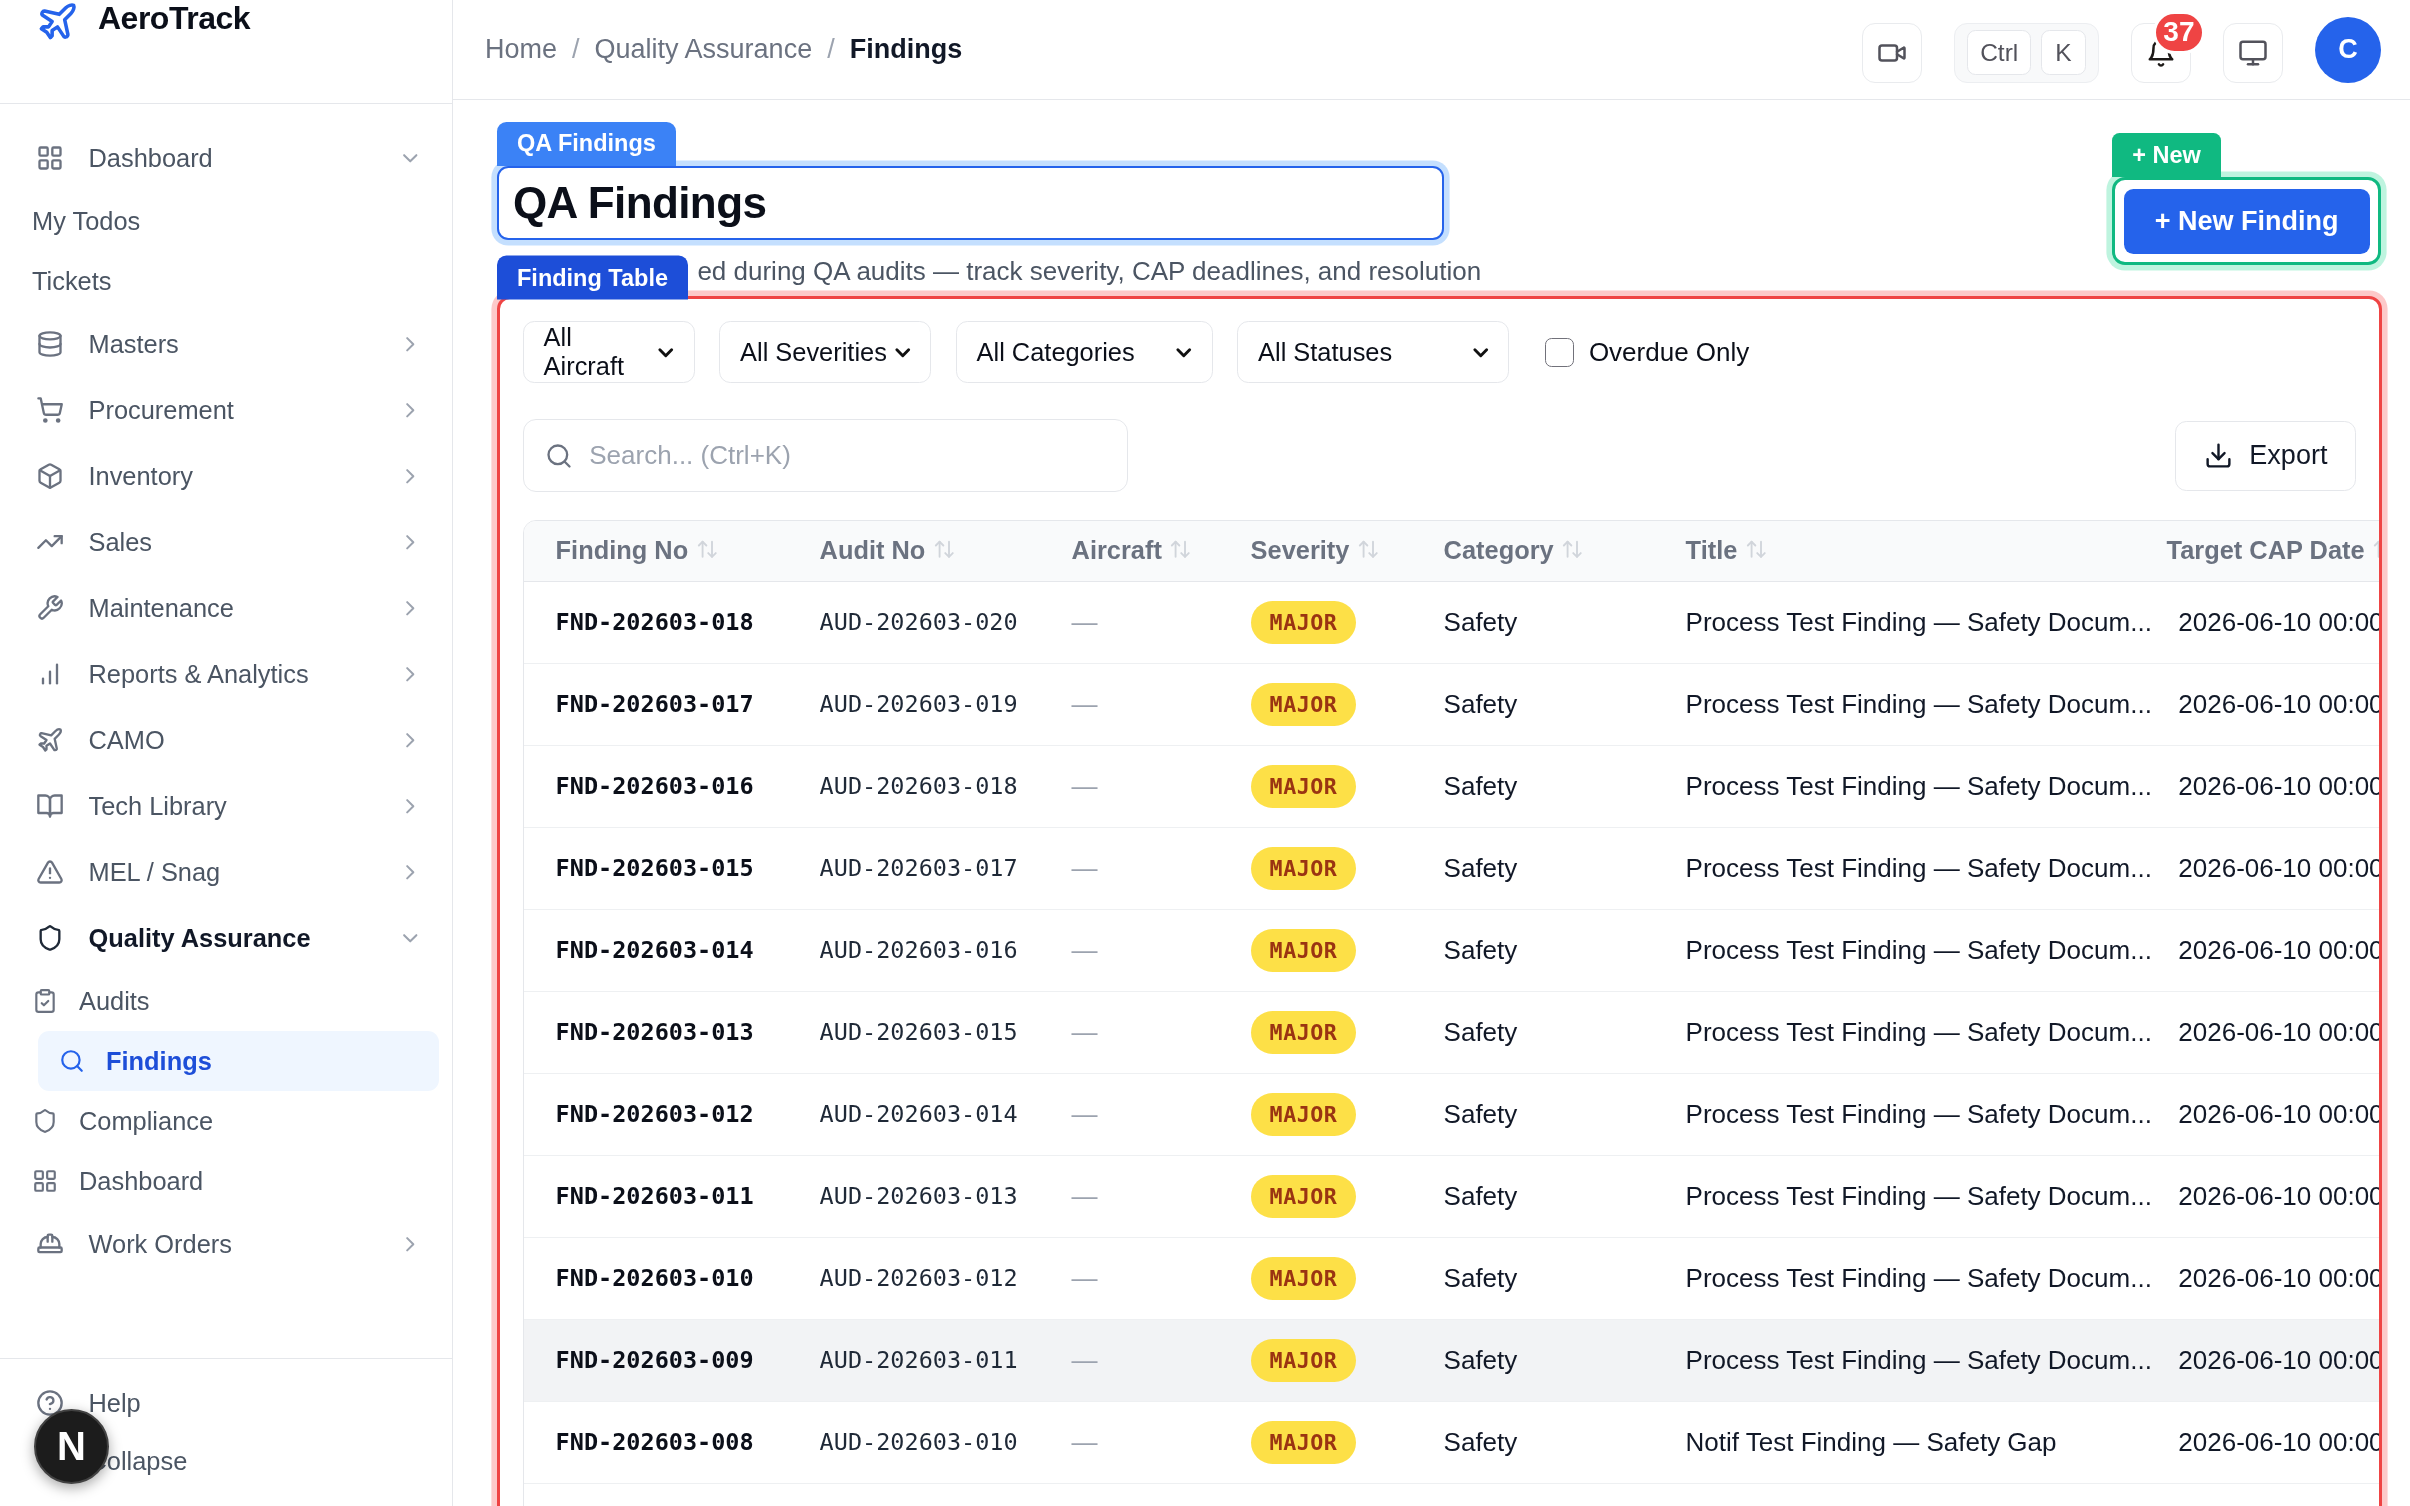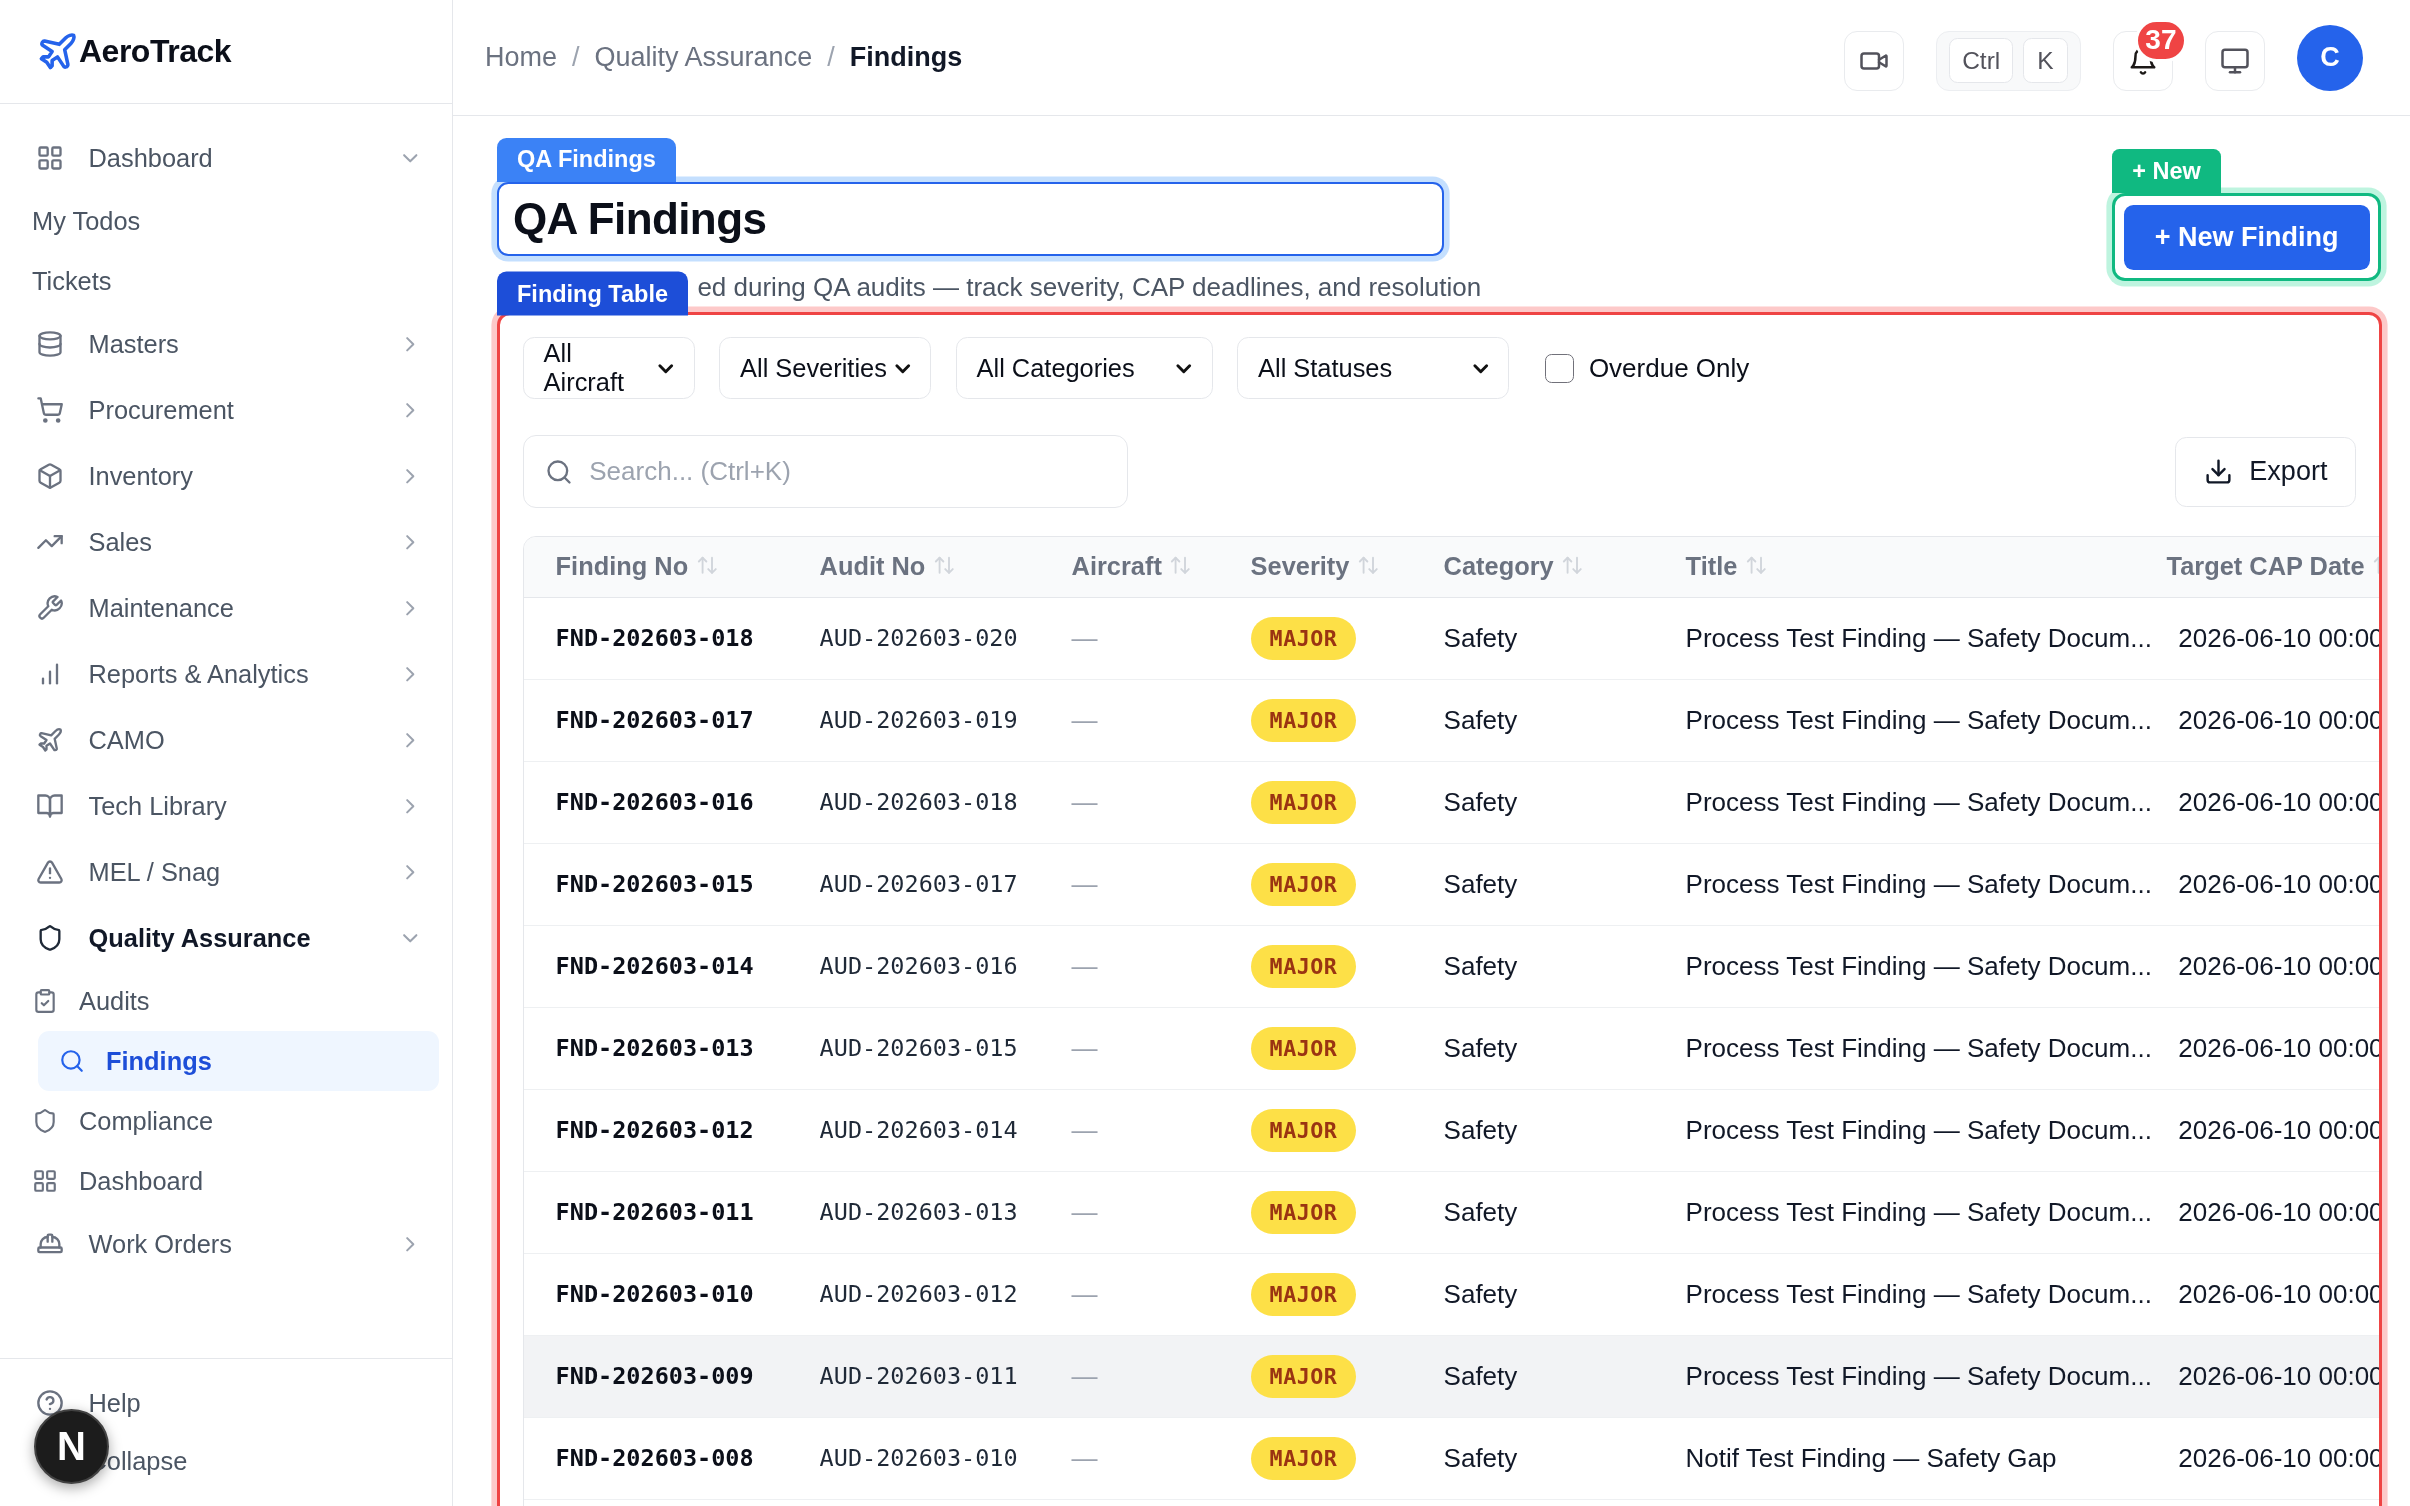--- a/index.html
+++ b/index.html
@@ -3,21 +3,21 @@
 <meta charset="utf-8">
 <style>
   * { box-sizing: border-box; margin: 0; padding: 0; }
   html,body { width:2411px; height:1507px; overflow:hidden; background:#fff;
     font-family:"Liberation Sans", sans-serif; color:#111827; }
   .viewport{ position:relative; width:2411px; height:1507px; overflow:hidden; }
 
   
   .sidebar{ position:absolute; left:0; top:0; width:453px; height:1507px;
     background:#fff; border-right:0.9px solid #e5e7eb; z-index:3; }
-  .logo-row{ height:104px; display:flex; align-items:center; 
+  .logo-row{ height:104px; display:flex; align-items:flex-start; gap:19px;
     padding-left:36px; border-bottom:0.9px solid #e5e7eb; }
   .logo-row svg{ width:43px; height:43px; color:#2563eb; }
   .logo-text{ font-size:32px; font-weight:bold; color:#0b0f19; letter-spacing:-0.5px; }
   .nav{ padding-top:21px; }
   .nav-item{ display:flex; align-items:center; height:66px; padding-left:36px;
     color:#4b5563; font-size:25.4px; gap:24.5px; cursor:pointer; }
   .nav-item .ic{ display:flex; width:28px; color:#6b7280; }
   .nav-item .ic svg{ width:28px; height:28px; }
   .nav-item .chev{ margin-left:auto; margin-right:30px; color:#9ca3af; display:flex; }
   .nav-item .chev svg{ width:24.5px; height:24.5px; }
@@ -31,22 +31,22 @@
   .side-footer{ position:absolute; left:0; right:0; bottom:0; background:#fff;
     border-top:0.9px solid #e5e7eb; padding:15px 0 17px; }
   .side-footer .nav-item{ height:58px; }
   .dev-badge{ position:absolute; left:34px; bottom:22.6px; width:75px; height:75px;
     border-radius:50%; background:#1c1c1c; border:2.8px solid #424242; color:#fff;
     display:flex; align-items:center; justify-content:center; font-size:40px;
     font-weight:bold; z-index:9; box-shadow:0 3.8px 13px rgba(0,0,0,.35); }
 
   
   .main{ position:absolute; left:453px; top:0; right:0; }
-  .topbar{ height:116px; border-bottom:0.9px solid #e5e7eb; display:flex;
-    align-items:center; padding:0 48px 0 32px; background:#fff; }
+  .topbar{ height:100px; border-bottom:0.9px solid #e5e7eb; display:flex;
+    align-items:center; padding:0 30px 0 32px; background:#fff; }
   .breadcrumb{ display:flex; align-items:center; gap:15px; font-size:27px; color:#6b7280; }
   .breadcrumb .sep{ color:#9ca3af; }
   .crumb-current{ color:#111827; font-weight:600; }
   .top-actions{ margin-left:auto; display:flex; align-items:flex-end; gap:32px; }
   .icon-btn{ width:60px; height:60px; border:0.9px solid #e9ebee; border-radius:13px;
     background:#fff; display:flex; align-items:center; justify-content:center; position:relative; cursor:pointer; }
   .icon-btn svg{ width:30px; height:30px; color:#52525b; }
   .icon-btn.bell svg{ color:#1c1917; }
   .kbd-btn{ height:60px; border:0.9px solid #eceef1; background:#f8f9fa; border-radius:13px;
     display:flex; align-items:center; gap:9.4px; padding:0 12.2px; cursor:pointer; }

